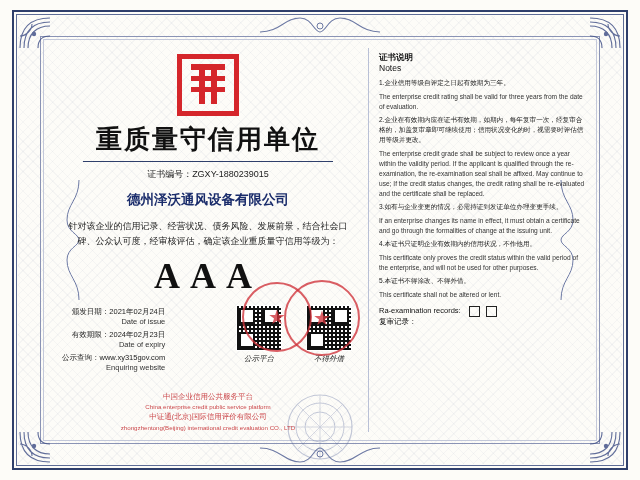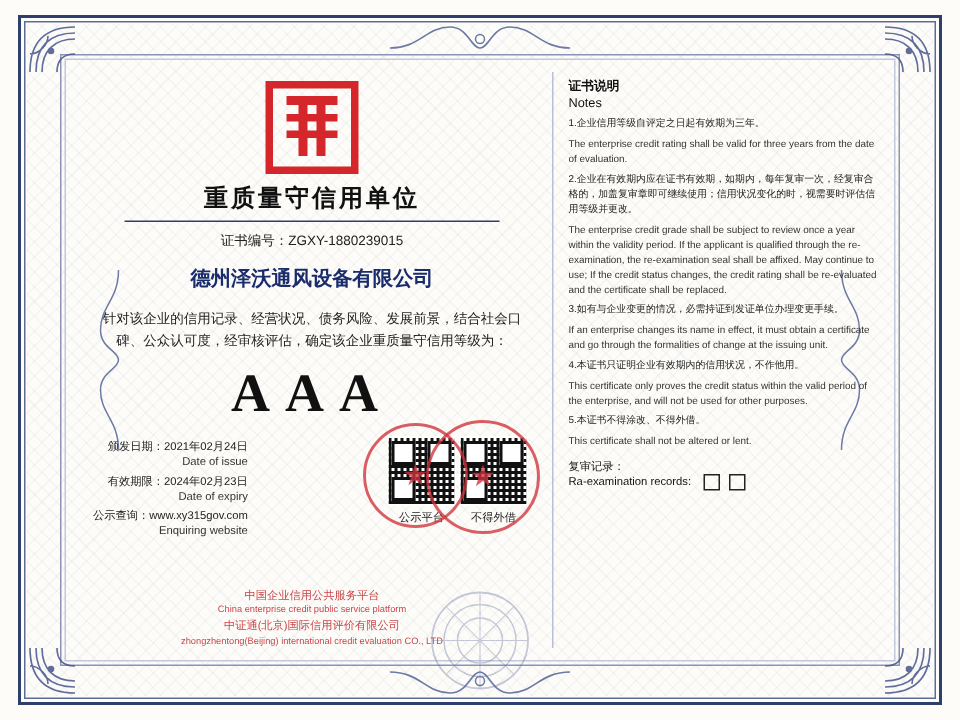--- a/index.html
+++ b/index.html
@@ -98,21 +98,21 @@
     border:5px solid #d5262b;
     box-sizing:border-box;
   }
   .seal .g1{position:absolute;left:14px;top:10px;width:34px;height:6px;background:#d5262b;}
   .seal .g2{position:absolute;left:14px;top:22px;width:34px;height:5px;background:#d5262b;}
   .seal .g3{position:absolute;left:14px;top:33px;width:34px;height:5px;background:#d5262b;}
   .seal .g4{position:absolute;left:22px;top:10px;width:6px;height:40px;background:#d5262b;}
   .seal .g5{position:absolute;left:34px;top:10px;width:6px;height:40px;background:#d5262b;}
 
   .title-cn{
-    font-size:16px;font-weight:bold;color:#111;
+    font-size:26px;font-weight:bold;color:#111;
     letter-spacing:2px;margin:2px 0 2px 0;font-family:Liberation Serif, serif;
   }
   .title-en{
     font-size:10.5px;color:#222;margin-bottom:3px;
   }
   .title-rule{
     width:250px;height:1px;background:#2f3f6b;margin:4px auto 6px auto;
   }
   .cert-no{
     font-size:9px;color:#222;margin-bottom:10px;
@@ -132,21 +132,21 @@
   .meta{
     text-align:left;padding:0 2px 0 6px;font-size:7.5px;color:#222;line-height:1.35;
     margin-top:2px;
   }
   .meta .row{margin-bottom:3px;text-align:right;}
   .meta .en{color:#333;}
   .meta-wrap{
     display:flex;align-items:flex-start;justify-content:space-between;
     margin-top:4px;
   }
-  .qrs{display:flex;gap:2px;padding-right:8px;}
+  .qrs{display:flex;gap:24px;padding-right:8px;font-style:italic;}
   .qr-block{text-align:center;}
   .qr{
     width:44px;height:44px;
     background-color:#fff;
     background-image:
       repeating-linear-gradient(0deg,#111 0 2px, transparent 2px 4px),
       repeating-linear-gradient(90deg,#111 0 2px, transparent 2px 4px);
     background-size:4px 4px, 4px 4px;
     border:1px solid #fff;
     position:relative;
@@ -347,25 +347,25 @@
         <p class="en">The enterprise credit grade shall be subject to review once a year within the validity period. If the applicant is qualified through the re-examination, the re-examination seal shall be affixed. May continue to use; If the credit status changes, the credit rating shall be re-evaluated and the certificate shall be replaced.</p>
         <p>3.如有与企业变更的情况，必需持证到发证单位办理变更手续。</p>
         <p class="en">If an enterprise changes its name in effect, it must obtain a certificate and go through the formalities of change at the issuing unit.</p>
         <p>4.本证书只证明企业有效期内的信用状况，不作他用。</p>
         <p class="en">This certificate only proves the credit status within the valid period of the enterprise, and will not be used for other purposes.</p>
         <p>5.本证书不得涂改、不得外借。</p>
         <p class="en">This certificate shall not be altered or lent.</p>
       </div>
 
       <div class="reexam">
-        <div>复审记录：</div>
         <div>
           <span class="en">Ra-examination records:</span>
           <span class="checkboxes">
             <span class="cb"></span>
             <span class="cb"></span>
           </span>
         </div>
+        <div>复审记录：</div>
       </div>
     </div>
 
   </div>
 </div>
 
 </body></html>

